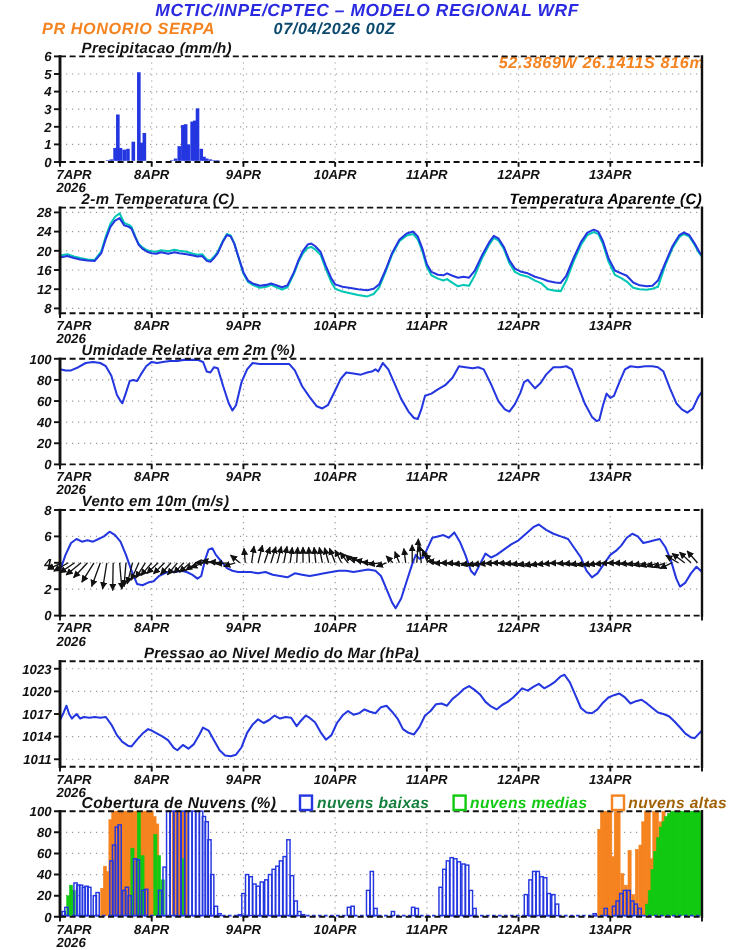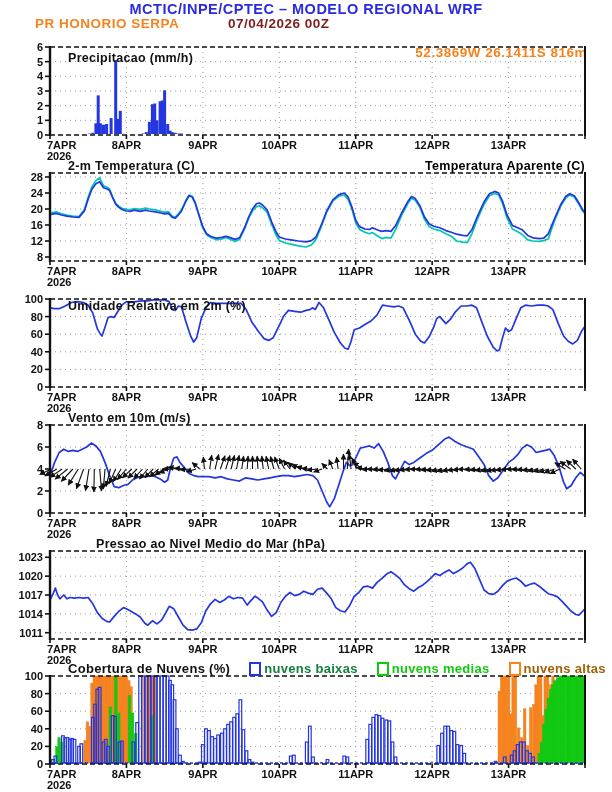--- a/index.html
+++ b/index.html
@@ -1,44 +1,44 @@
 <!DOCTYPE html>
 <html><head>
 <meta charset="utf-8">
 <style>
   html,body{margin:0;padding:0;background:#fff;}
   .page{position:relative;width:612px;height:792px;background:#fff;overflow:hidden;
-        font-family:"Liberation Sans",sans-serif;font-weight:bold;color:#111;}
+        font-family:"Liberation Sans",sans-serif;font-weight:bold;color:#111;font-style:italic;}
   .abs{position:absolute;white-space:nowrap;}
   .hdr1{top:1px;left:0;width:612px;text-align:center;font-size:14.5px;letter-spacing:.5px;}
   .hdr-station{top:16px;left:35px;font-size:13.5px;letter-spacing:.5px;}
   .hdr-run{top:16px;left:228px;font-size:13.5px;letter-spacing:.5px;}
   .hdr-loc{top:30px;right:25px;font-size:13.5px;letter-spacing:.5px;margin-top:15px;}
   .ptitle{font-size:12.5px;letter-spacing:.3px;z-index:2;}
   svg#chart{position:absolute;top:0;left:0;z-index:1;}
   svg text{font-family:"Liberation Sans",sans-serif;font-weight:bold;fill:#111;}
   .legend-row{display:flex;align-items:flex-end;gap:19px;font-size:13px;}
   .legend-item{display:flex;align-items:center;gap:3px;}
   .swatch{display:inline-block;width:8px;height:10px;border:2px solid #000;background:#fff;}
 </style>
 </head>
 <body>
 
 <div class="page">
   <div class="abs hdr1" style="color: rgb(42, 42, 224);">MCTIC/INPE/CPTEC – MODELO REGIONAL WRF</div>
   <div class="abs hdr-station" style="color: rgb(245, 131, 31);">PR HONORIO SERPA</div>
-  <div class="abs hdr-run" style="color: #7f1d1d;">07/04/2026 00Z</div>
+  <div class="abs hdr-run" style="color: #0c4a6e;">07/04/2026 00Z</div>
   <div class="abs hdr-loc" style="color: rgb(245, 131, 31);">52.3869W 26.1411S 816m</div>
 
-  <div class="abs ptitle" style="top:51px;left:68px;">Precipitacao (mm/h)</div>
+  <div class="abs ptitle" style="top:33px;left:68px;">Precipitacao (mm/h)</div>
   <div class="abs ptitle" style="top:159px;left:68px;">2-m Temperatura (C)</div>
   <div class="abs ptitle" style="top: 159px; right: 27px; color: #000000;">Temperatura Aparente (C)</div>
-  <div class="abs ptitle" style="top:299px;left:68px;text-align:right;">Umidade Relativa em 2m (%)</div>
+  <div class="abs ptitle" style="top:285px;left:68px;text-align:right;">Umidade Relativa em 2m (%)</div>
   <div class="abs ptitle" style="top:411px;left:68px;">Vento em 10m (m/s)</div>
-  <div class="abs ptitle" style="top:537px;left:52px;padding-left:44px;">Pressao ao Nivel Medio do Mar (hPa)</div>
+  <div class="abs ptitle" style="top:537px;left:76px;padding-left:44px;">Pressao ao Nivel Medio do Mar (hPa)</div>
 
   <div class="abs ptitle legend-row" style="top:661px;left:68px;">
     <span>Cobertura de Nuvens (%)</span>
     <span class="legend-item">
       <span class="swatch" style="border-color: rgb(35, 54, 224);"></span>
       <span style="color: #15803d;">nuvens baixas</span>
     </span>
     <span class="legend-item">
       <span class="swatch" style="border-color: rgb(18, 201, 18);"></span>
       <span style="color: rgb(18, 201, 18);">nuvens medias</span>

